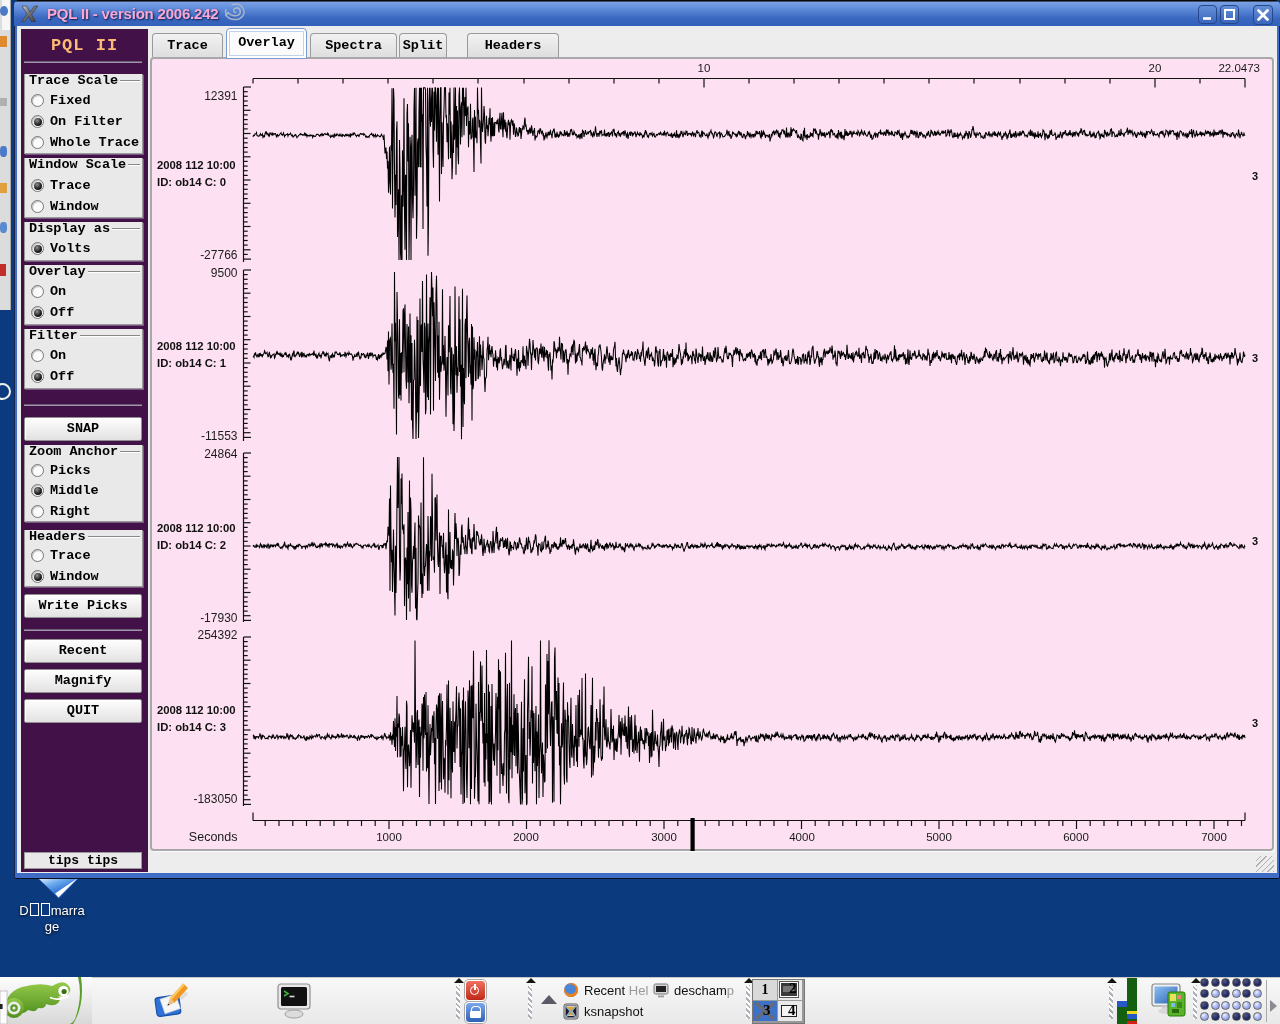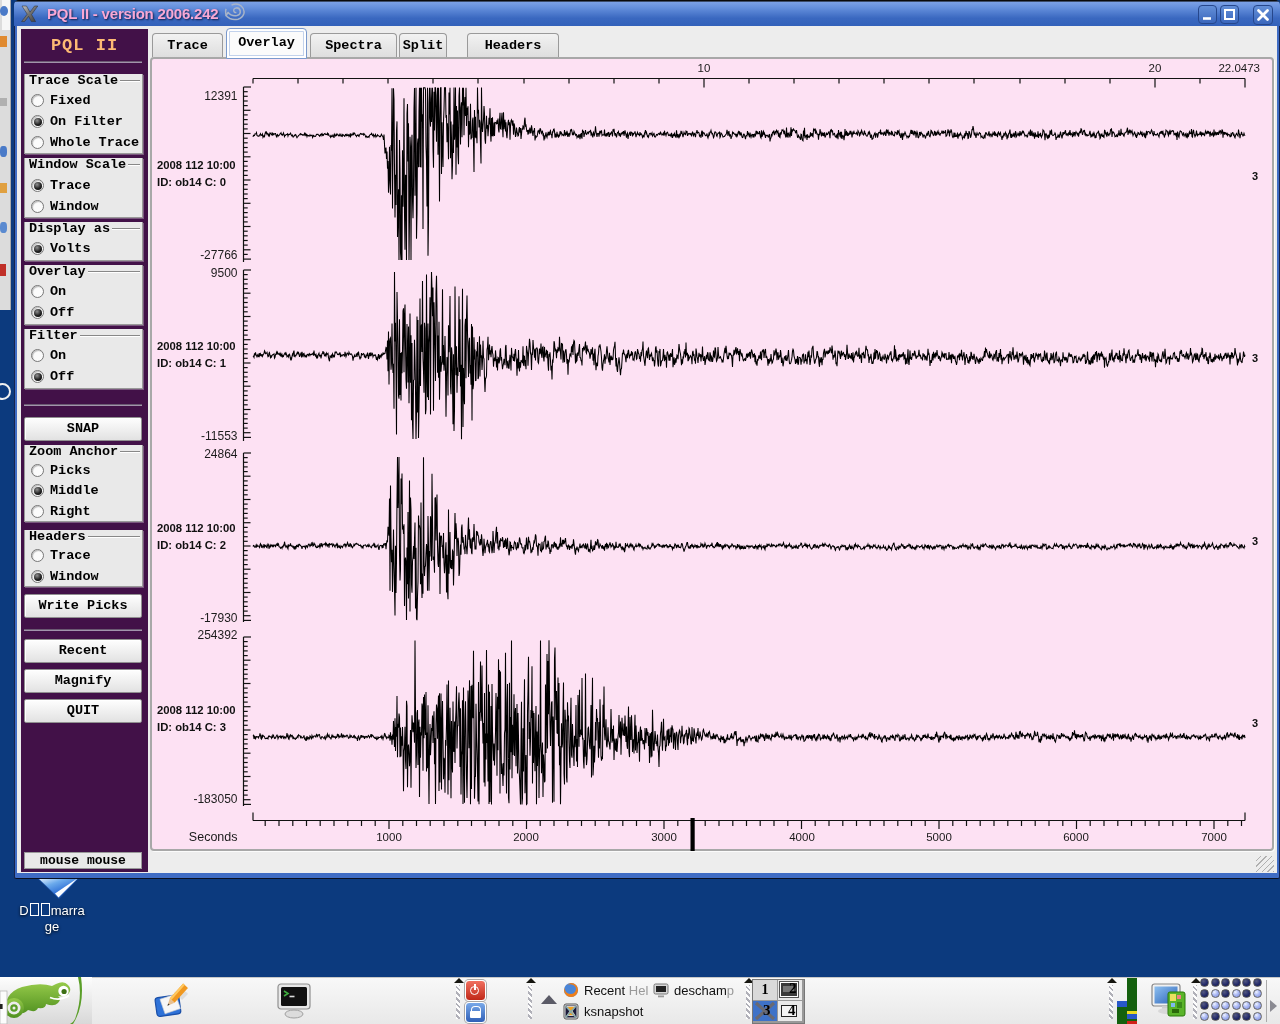--- a/index.html
+++ b/index.html
@@ -157,21 +157,21 @@
     <div class="rb" style="top:19px"></div>
     <div class="rt" style="top:17px">Trace</div>
     <div class="rb sel" style="top:40px"></div>
     <div class="rt" style="top:38px">Window</div>
   </div>
 <div class="btn" style="top:594px">Write Picks</div>
 <div class="sep" style="top:629px"></div>
 <div class="btn" style="top:639px">Recent</div>
 <div class="btn" style="top:669px">Magnify</div>
 <div class="btn" style="top:699px">QUIT</div>
-<div class="a" id="mousetips">mouse mouse</div>
+<div class="a" id="mousetips">tips tips</div>
 <div class="tab" style="left:152px;width:71px">Trace</div>
 <div class="tab seltab" style="left:226px;width:81px">Overlay</div>
 <div class="tab" style="left:310px;width:87px">Spectra</div>
 <div class="tab" style="left:399px;width:48px">Split</div>
 <div class="tab" style="left:467px;width:92px">Headers</div>
 <div class="a" id="panel"></div>
 <svg class="a" style="left:150px;top:57px" width="1124" height="794" viewBox="150 57 1124 794">
 <g stroke="#111" stroke-width="1.2" fill="none">
 <path d="M253 78.5H1245"></path>
 <path d="M253 78.5v5"></path>

